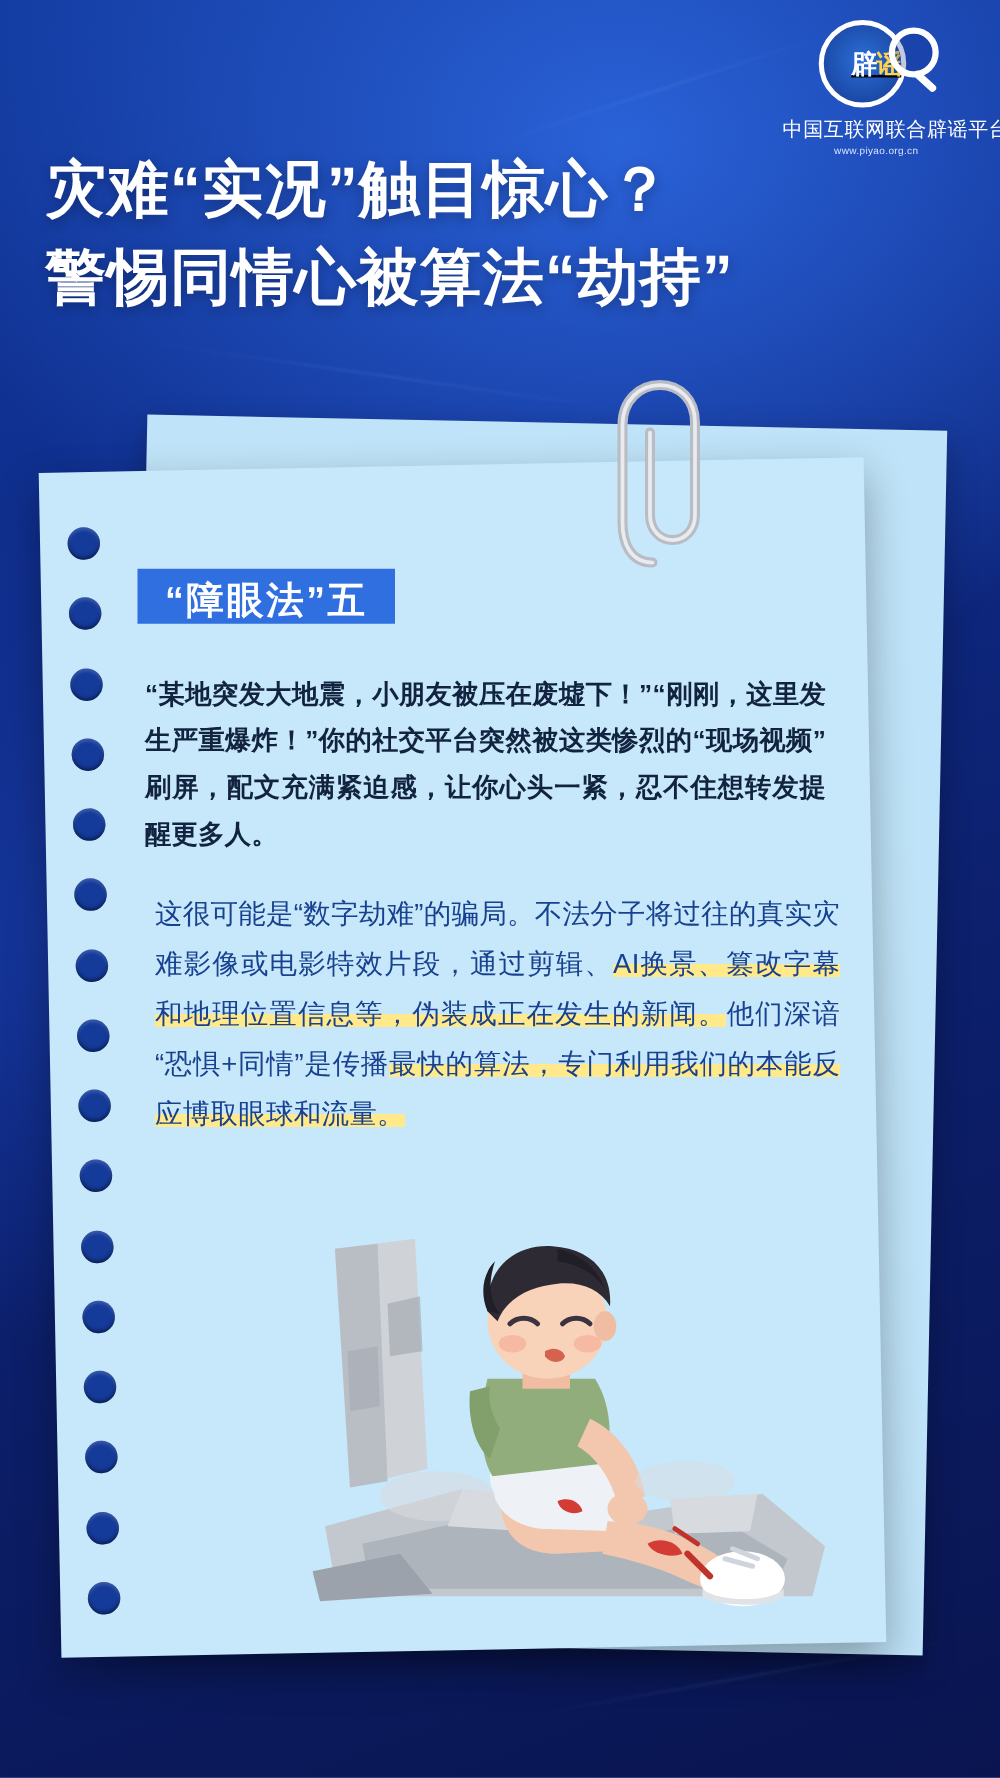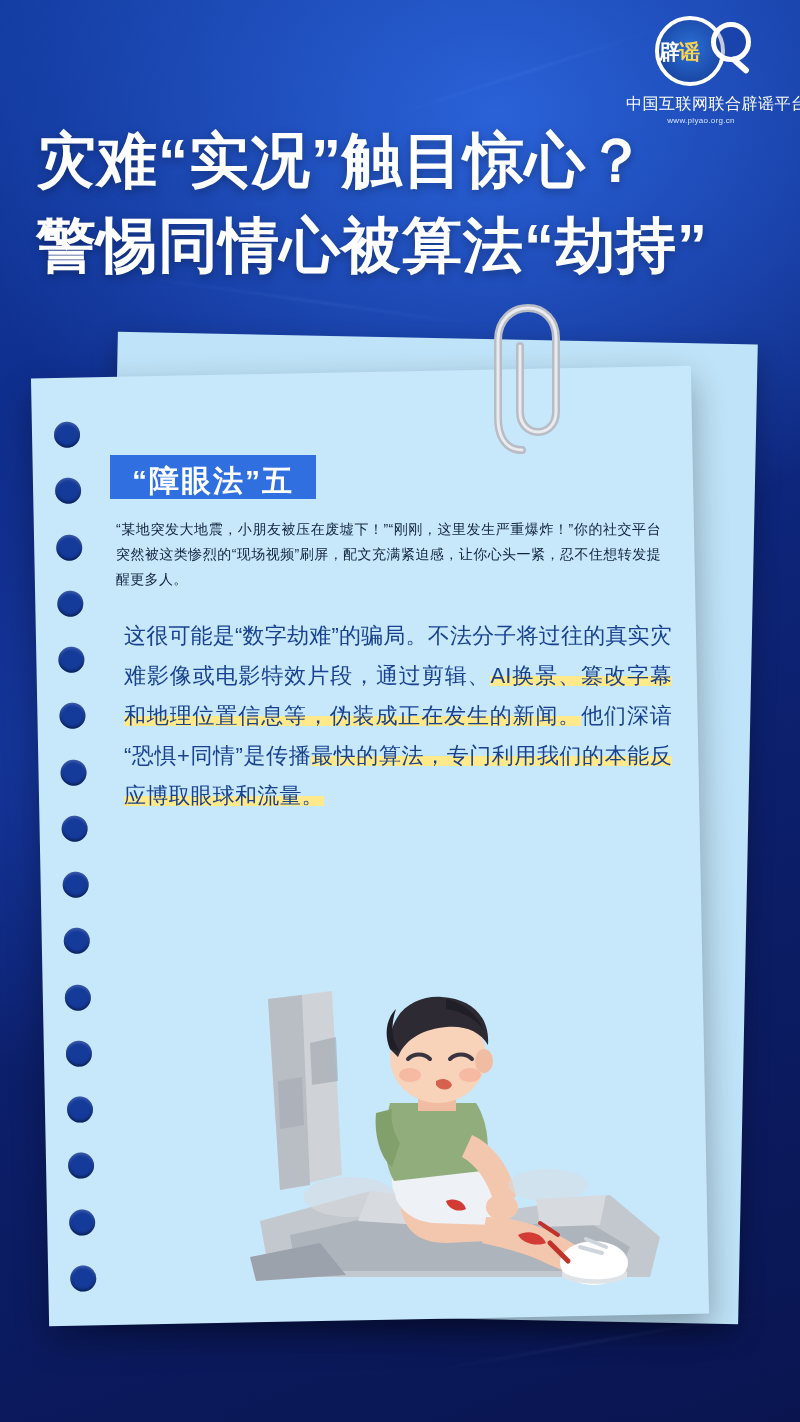--- a/index.html
+++ b/index.html
@@ -51,21 +51,22 @@
     left: 6px;
     top: 2px;
     width: 70px;
     height: 70px;
     border-radius: 50%;
     border: 4px solid #ffffff;
     box-sizing: border-box;
     background: radial-gradient(circle at 50% 45%, #2b6fd6 0%, #1b4aa8 70%, #133a90 100%);
     display: flex;
     align-items: center;
-    justify-content: flex-start;
+    justify-content: flex-end;
+    text-decoration: underline;
   }
   .logo-ring-text {
     color: #ffffff;
     font-size: 21px;
     font-weight: bold;
     letter-spacing: -1px;
     line-height: 1;
     white-space: nowrap;
   }
   .logo-ring-text .hl {
@@ -109,21 +110,21 @@
 
   
   .headline {
     position: absolute;
     left: 36px;
     top: 118px;
     width: 720px;
   }
   .headline .line {
     color: #ffffff;
-    font-size: 60px;
+    font-size: 49px;
     font-weight: bold;
     line-height: 1.42;
     letter-spacing: 1px;
     text-shadow: 0 3px 10px rgba(0,0,0,0.30);
     white-space: nowrap;
   }
 
   
   .paper-back {
     position: absolute;
@@ -186,24 +187,24 @@
     display: inline-block;
     background: #2f6fe0;
     color: #ffffff;
     font-size: 30px;
     font-weight: bold;
     letter-spacing: 2px;
     padding: 9px 22px 2px 22px;
     line-height: 1.1;
   }
   .para-dark {
-    margin-top: 18px;
+    margin-top: 38px;
     color: #12233f;
-    font-size: 14px;
-    font-weight: normal;
+    font-size: 21px;
+    font-weight: bold;
     line-height: 1.78;
     letter-spacing: 0.3px;
     text-align: justify;
     width: 545px;
     margin-left: 6px;
   }
   .reveal-row {
     margin-top: 36px;
     text-align: right;
     padding-right: 8px;

